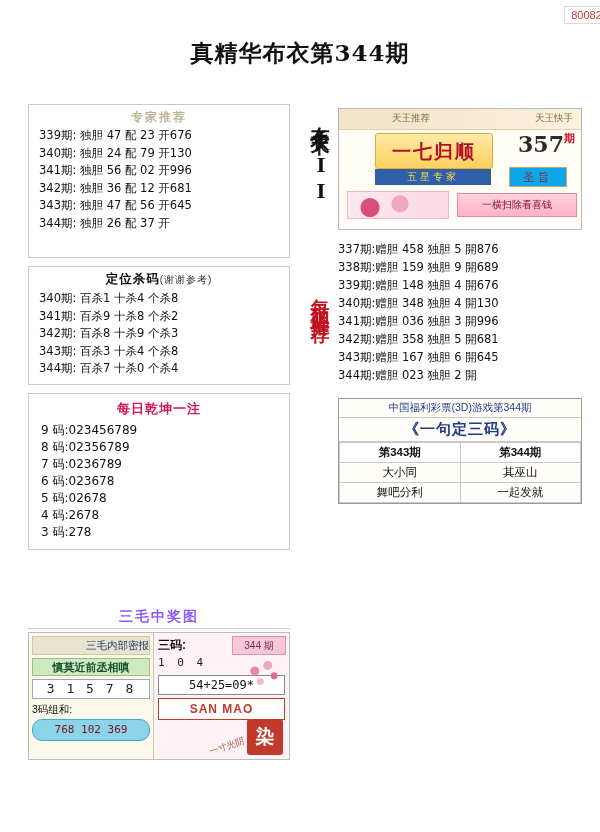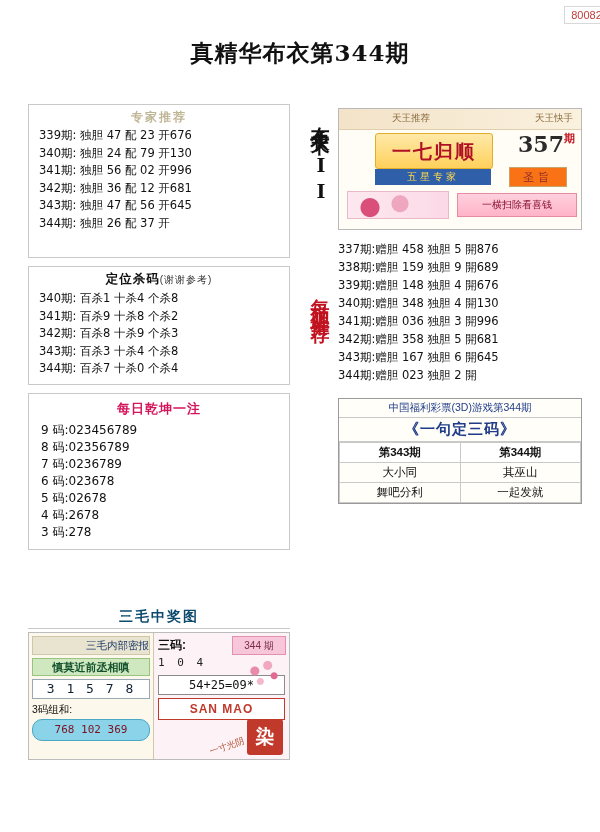--- a/index.html
+++ b/index.html
@@ -75,21 +75,21 @@
   .sec3{margin-top:8px;padding:6px 0 8px 0;}
   .codelist{margin:4px 0 0 12px;}
   .codelist .c{
     font-size:12px;color:#111;line-height:17px;
     font-family:"DejaVu Sans",sans-serif;
   }
 
   
   .smblock{position:absolute;left:28px;top:608px;width:262px;}
   .smtitle{
-    text-align:center;font-size:14px;font-weight:bold;color:#0c4a6e;
+    text-align:center;font-size:14px;font-weight:bold;color:#8b5cf6;
     letter-spacing:2px;
     border-bottom:1px solid #c9c9c9;
     padding-bottom:2px;
     margin-bottom:3px;
   }
   .smimg{
     border:1px solid #bdbdbd;
     height:126px;width:260px;
     position:relative;
     background:linear-gradient(180deg,#fdf6e3 0%,#f6efdc 100%);
@@ -212,21 +212,21 @@
     font-family:"DejaVu Serif",serif;
   }
   .bn-357 i{font-style:normal;font-size:11px;color:#c1121f;vertical-align:top;}
   .bn-blue{
     position:absolute;left:36px;top:60px;width:116px;height:16px;
     background:#2f5fa8;color:#ffd94a;font-size:10px;text-align:center;line-height:16px;
     letter-spacing:3px;
   }
   .bn-seal{
     position:absolute;right:14px;top:58px;width:56px;height:18px;
-    background:#f97316;border:1px solid #c7a46a;
+    background:#0ea5e9;border:1px solid #c7a46a;
     color:#8a2b2b;font-size:11px;text-align:center;line-height:18px;letter-spacing:4px;
   }
   .bn-pinkbar{
     position:absolute;left:118px;top:84px;width:118px;height:22px;
     background:linear-gradient(180deg,#ffd1de,#ffb3c8);
     border:1px solid #e78aa6;
     color:#8a1538;font-size:10px;text-align:center;line-height:22px;
   }
   .bn-rose{
     position:absolute;left:8px;top:82px;width:100px;height:26px;

